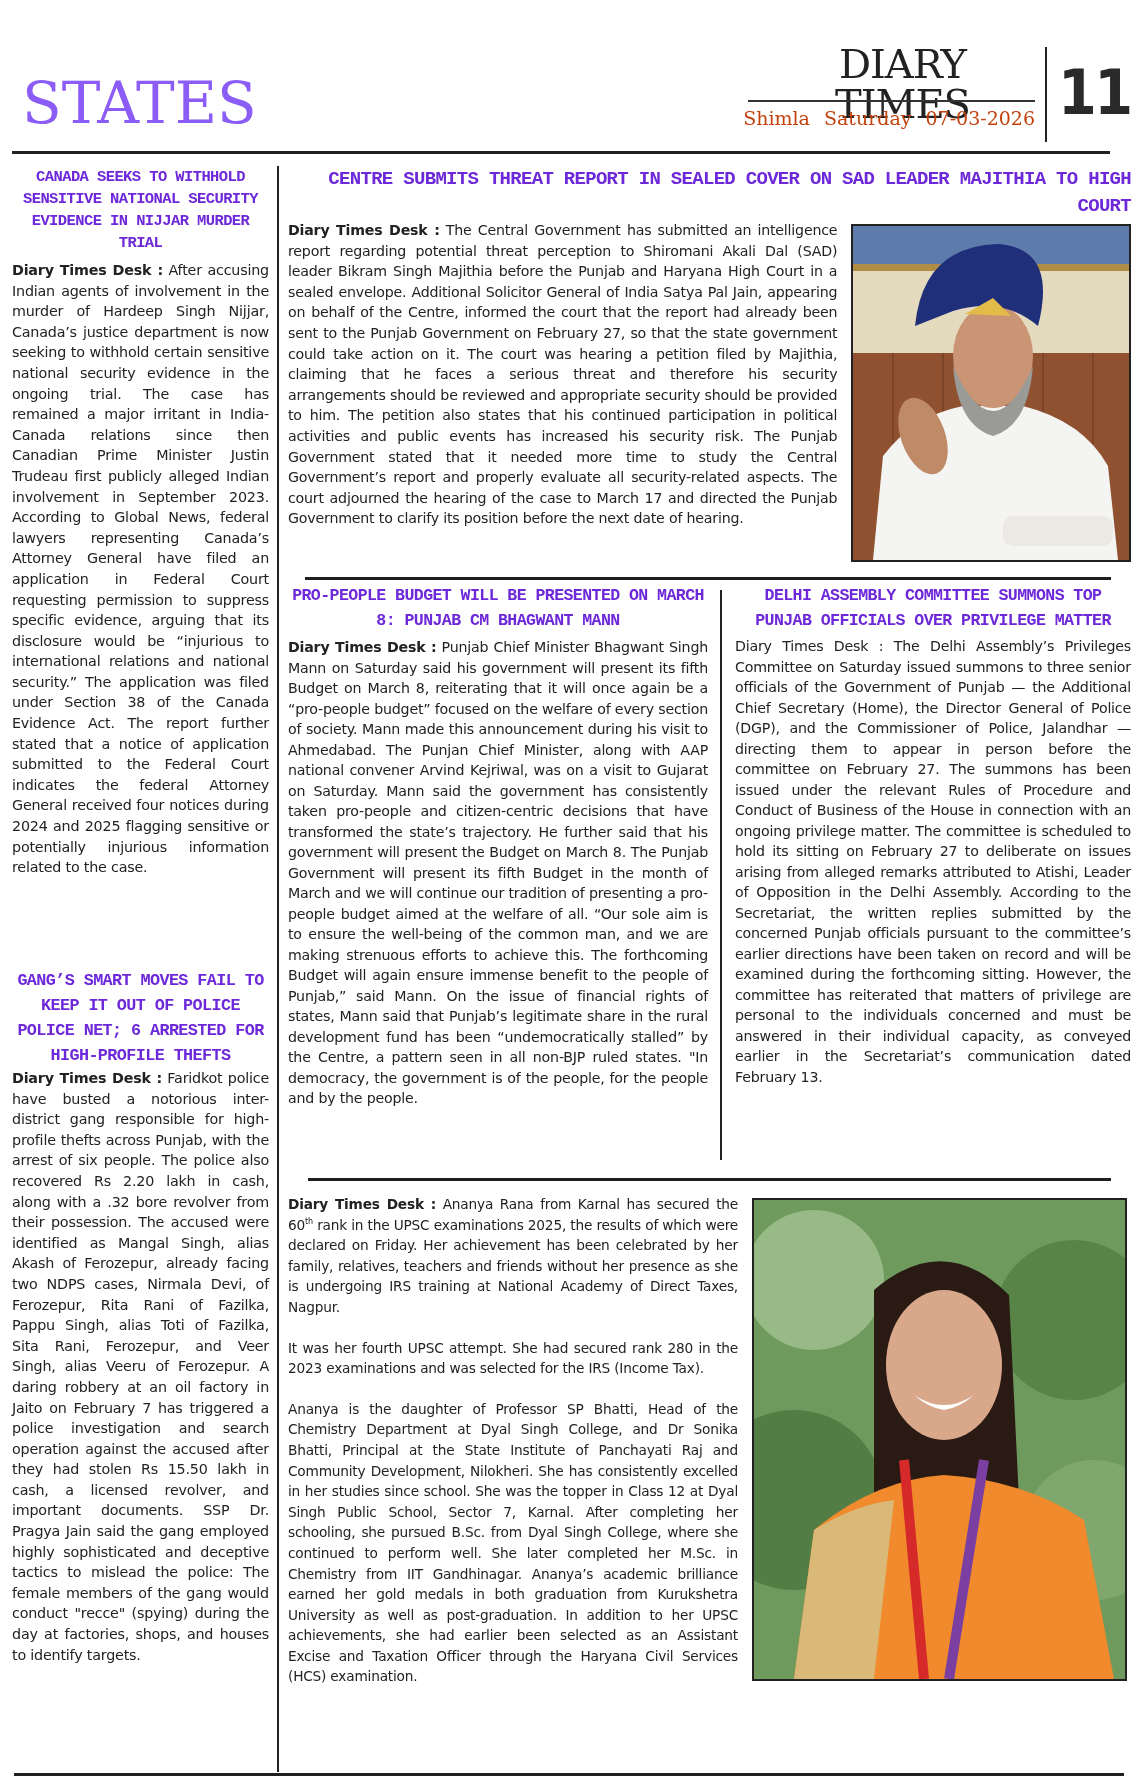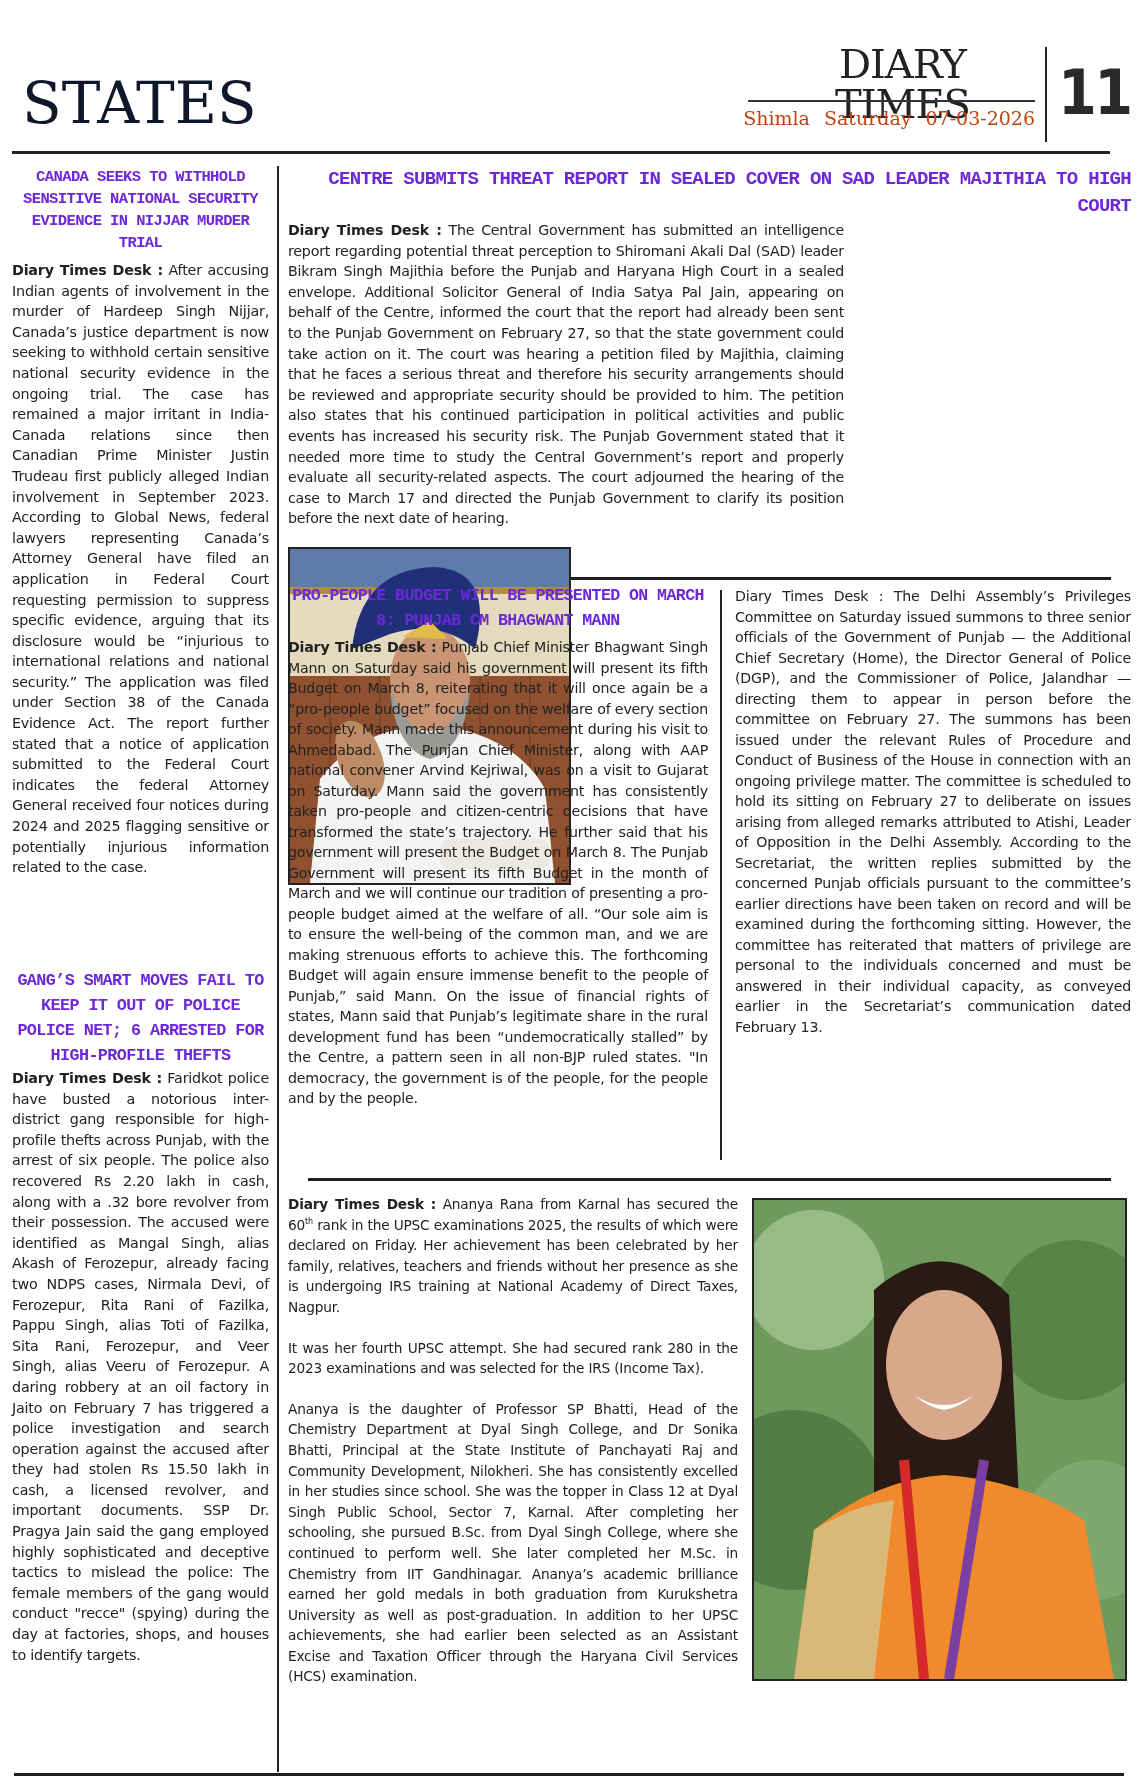--- a/index.html
+++ b/index.html
@@ -3,21 +3,21 @@
 <meta charset="utf-8">
 <style>
   * { box-sizing: border-box; margin: 0; padding: 0; }
   html, body { width: 1140px; height: 1786px; background: #ffffff; overflow: hidden; }
   body { position: relative; color: #1a1a1a; font-family: "DejaVu Sans", sans-serif; }
 
   
   .section-title {
     position: absolute; left: 22px; top: 74px;
     font-family: "DejaVu Serif", serif; font-size: 58px; font-weight: normal;
-    letter-spacing: 0px; color: #0f172a; line-height: 1;
+    letter-spacing: 0px; color: #8b5cf6; line-height: 1;
   }
   .paper-name {
     position: absolute; left: 770px; top: 44px; width: 265px; text-align: center;
     font-family: "DejaVu Serif", serif; font-size: 40px; color: #222; line-height: 1;
     letter-spacing: -1px;
   }
   .paper-name-rule { position: absolute; left: 748px; top: 100px; width: 287px; height: 2px; background: #333; }
   .dateline {
     position: absolute; left: 700px; top: 107px; width: 335px; text-align: right;
     font-family: "DejaVu Serif", serif; font-size: 19px; color: #c2410c; letter-spacing: 0px;
@@ -51,21 +51,21 @@
   #art-canada { left: 12px; top: 166px; width: 257px; }
   #art-canada .headline { font-size: 15.5px; line-height: 22px; }
   #art-canada .body-text { font-size: 14.3px; line-height: 20.6px; margin-top: 6px; }
 
   #art-gang { left: 12px; top: 968px; width: 257px; }
   #art-gang .headline { font-size: 16.8px; line-height: 25px; }
   #art-gang .body-text { font-size: 14.3px; line-height: 20.6px; margin-top: 0; }
 
   #art-majithia { left: 288px; top: 166px; width: 843px; }
   #art-majithia .headline { font-size: 19px; line-height: 27px; letter-spacing: -0.7px; text-align: right; }
-  #art-majithia .text-wrap { display: flex; gap: 14px; margin-top: 0px; flex-direction: column; }
+  #art-majithia .text-wrap { display: flex; gap: 14px; margin-top: 0px; }
   #art-majithia .body-text { width: 556px; font-size: 14.2px; line-height: 20.6px; }
   .photo-majithia {
     width: 283px; height: 338px; margin-top: 4px; border: 2px solid #222; position: relative; overflow: hidden;
     background: linear-gradient(180deg, #3e5a87 0%, #6f8bb5 9%, #b69a55 13%, #d8ceb0 14%, #e6dcc0 30%, #9b5a31 31%, #8c4e2b 100%);
   }
 
   #art-budget { left: 288px; top: 583px; width: 420px; }
   #art-budget .headline { font-size: 16.6px; line-height: 25px; }
   #art-budget .body-text { font-size: 14.2px; line-height: 20.5px; margin-top: 4px; }
 
@@ -153,20 +153,21 @@
 
 <article class="article" id="art-budget">
   <h2 class="headline">PRO-PEOPLE BUDGET WILL BE PRESENTED ON MARCH 8: PUNJAB CM BHAGWANT MANN</h2>
   <div class="body-text">
     <b>Diary Times Desk :</b>
     <span>Punjab Chief Minister Bhagwant Singh Mann on Saturday said his government will present its fifth Budget on March 8, reiterating that it will once again be a “pro-people budget” focused on the welfare of every section of society. Mann made this announcement during his visit to Ahmedabad. The Punjan Chief Minister, along with AAP national convener Arvind Kejriwal, was on a visit to Gujarat on Saturday. Mann said the government has consistently taken pro-people and citizen-centric decisions that have transformed the state’s trajectory. He further said that his government will present the Budget on March 8. The Punjab Government will present its fifth Budget in the month of March and we will continue our tradition of presenting a pro-people budget aimed at the welfare of all. “Our sole aim is to ensure the well-being of the common man, and we are making strenuous efforts to achieve this. The forthcoming Budget will again ensure immense benefit to the people of Punjab,” said Mann. On the issue of financial rights of states, Mann said that Punjab’s legitimate share in the rural development fund has been “undemocratically stalled” by the Centre, a pattern seen in all non-BJP ruled states. "In democracy, the government is of the people, for the people and by the people.</span>
   </div>
 </article>
 
 <article class="article" id="art-delhi">
+  <h2 class="headline">DELHI ASSEMBLY COMMITTEE SUMMONS TOP PUNJAB OFFICIALS OVER PRIVILEGE MATTER</h2>
   <div class="body-text">Diary Times Desk : The Delhi Assembly’s Privileges Committee on Saturday issued summons to three senior officials of the Government of Punjab — the Additional Chief Secretary (Home), the Director General of Police (DGP), and the Commissioner of Police, Jalandhar — directing them to appear in person before the committee on February 27. The summons has been issued under the relevant Rules of Procedure and Conduct of Business of the House in connection with an ongoing privilege matter. The committee is scheduled to hold its sitting on February 27 to deliberate on issues arising from alleged remarks attributed to Atishi, Leader of Opposition in the Delhi Assembly. According to the Secretariat, the written replies submitted by the concerned Punjab officials pursuant to the committee’s earlier directions have been taken on record and will be examined during the forthcoming sitting. However, the committee has reiterated that matters of privilege are personal to the individuals concerned and must be answered in their individual capacity, as conveyed earlier in the Secretariat’s communication dated February 13.</div>
 </article>
 
 <article class="article" id="art-ananya">
   <div class="text-wrap">
     <div class="body-text">
       <p>
         <b>Diary Times Desk :</b>
         <span>Ananya Rana from Karnal has secured the 60</span><sup>th</sup>
         <span>rank in the UPSC examinations 2025, the results of which were declared on Friday. Her achievement has been celebrated by her family, relatives, teachers and friends without her presence as she is undergoing IRS training at National Academy of Direct Taxes, Nagpur.</span>

